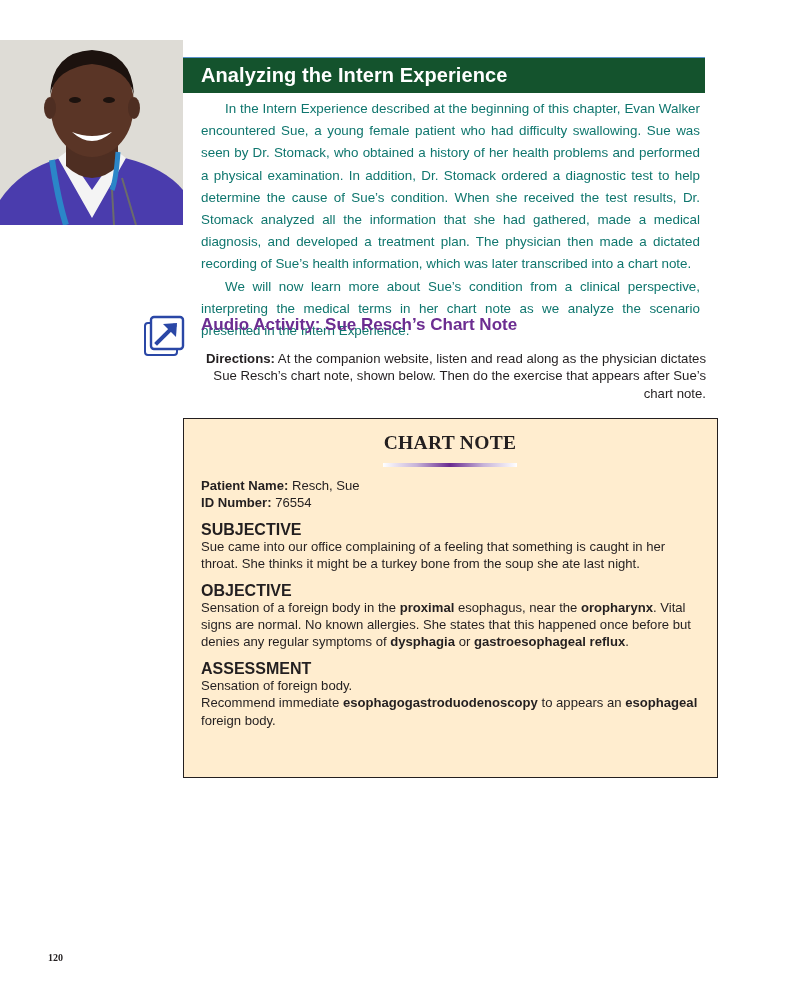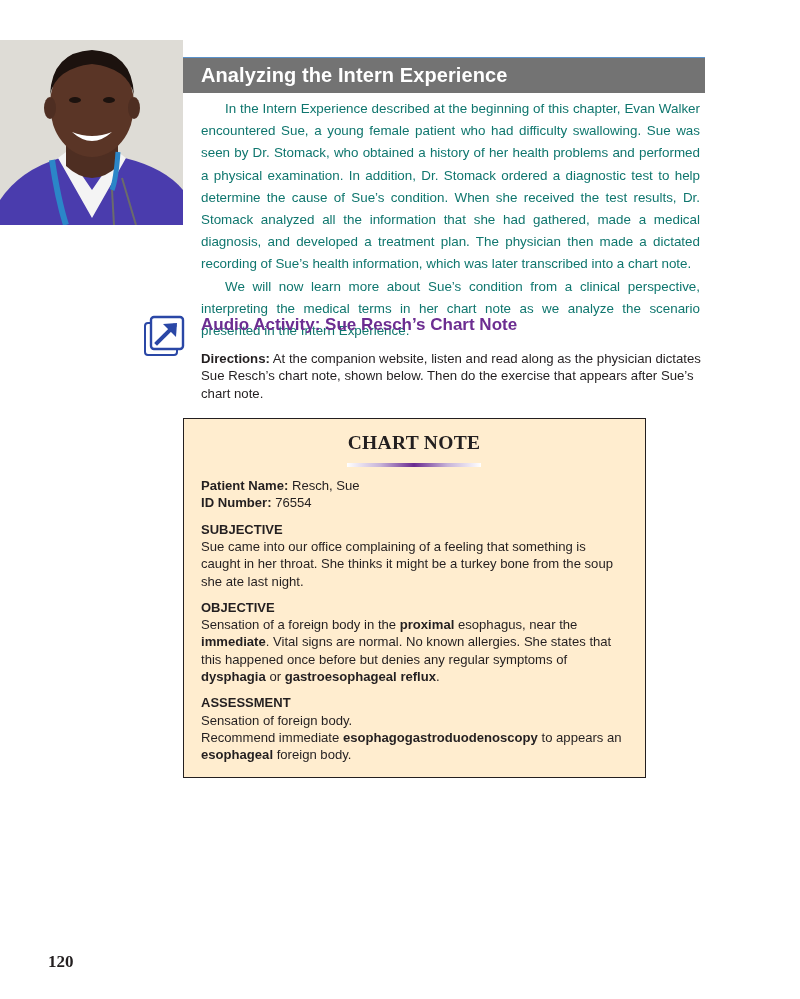--- a/index.html
+++ b/index.html
@@ -12,21 +12,21 @@
     
     .photo {
       position: absolute; left: 0; top: 40px; width: 183px; height: 185px;
       background: #dedcd6; overflow: hidden;
     }
     .photo svg { display: block; width: 100%; height: 100%; }
 
     
     .section-bar {
       position: absolute; left: 183px; top: 57px; width: 522px; height: 36px;
-      background: #737373; border-top: 1px solid #5b93cc;
+      background: #14532d; border-top: 1px solid #5b93cc;
       padding-left: 18px; display: flex; align-items: center;
     }
     .section-bar h1 {
       color: #ffffff; font-size: 20px; font-weight: bold; letter-spacing: 0.1px;
     }
 
     
     .intro {
       position: absolute; left: 201px; top: 98px; width: 499px;
       font-size: 13.4px; line-height: 22.2px; text-align: justify;
@@ -37,51 +37,51 @@
     
     .activity-icon {
       position: absolute; left: 143px; top: 315px; width: 42px; height: 42px;
     }
     .activity-title {
       position: absolute; left: 201px; top: 315px;
       font-size: 17px; font-weight: bold; color: #6c2d91;
     }
     .directions {
       position: absolute; left: 201px; top: 350px; width: 505px;
-      font-size: 13.2px; line-height: 17.4px; color: #231f20;
+      font-size: 13.2px; line-height: 17.4px; color: #231f20; text-align: right;
     }
     .directions b { font-weight: bold; }
 
     
     .chart-note {
-      position: absolute; left: 183px; top: 418px; width: 463px; height: 360px;
+      position: absolute; left: 183px; top: 418px; width: 535px; height: 360px;
       background: #ffedcf; border: 1.5px solid #231f20;
       padding: 12px 18px 0 17px;
     }
     .chart-note-title {
       text-align: center; font-family: "Liberation Serif", serif;
       font-weight: bold; font-size: 19.5px; letter-spacing: 0.3px;
       color: #231f20; margin-top: 1px;
     }
     .chart-note-rule {
       width: 134px; height: 4px; margin: 9px auto 11px auto;
       background: linear-gradient(to right, #ffffff 0%, #c7b3d8 25%, #6a2a90 50%, #c7b3d8 75%, #ffffff 100%);
     }
     .meta-line { font-size: 13.1px; line-height: 16.8px; }
     .meta-line b { font-weight: bold; }
     .section-head {
-      font-size: 13px; font-weight: bold; margin-top: 10px; line-height: 16.5px;
+      font-size: 16px; font-weight: bold; margin-top: 10px; line-height: 16.5px;
     }
     .section-text { font-size: 13.1px; line-height: 17.2px; }
     .section-text b { font-weight: bold; }
 
     
     .footer {
       position: absolute; left: 48px; top: 952px;
-      font-family: "Liberation Serif", serif; font-size: 17px; color: #231f20;
+      font-family: "Liberation Serif", serif; font-size: 10px; color: #231f20;
       display: flex; gap: 28px; align-items: baseline;
     }
     .footer .page-num { font-weight: bold; }
   </style>
 </head>
 <body>
 
 <div class="page">
 
   <div class="photo" title="Smiling young male intern in purple scrubs with a blue stethoscope around his neck">
@@ -139,21 +139,21 @@
     <div class="chart-note-title">CHART NOTE</div>
     <div class="chart-note-rule"></div>
 
     <div class="meta-line"><b>Patient Name:</b><span> Resch, Sue</span></div>
     <div class="meta-line"><b>ID Number:</b><span> 76554</span></div>
 
     <div class="section-head">SUBJECTIVE</div>
     <div class="section-text">Sue came into our office complaining of a feeling that something is caught in her throat. She thinks it might be a turkey bone from the soup she ate last night.</div>
 
     <div class="section-head">OBJECTIVE</div>
-    <div class="section-text"><span>Sensation of a foreign body in the </span><b>proximal</b><span> esophagus, near the </span><b>immediate</b><span>. Vital signs are normal. No known allergies. She states that this happened once before but denies any regular symptoms of </span><b>dysphagia</b><span> or </span><b>gastroesophageal reflux</b><span>.</span></div>
+    <div class="section-text"><span>Sensation of a foreign body in the </span><b>proximal</b><span> esophagus, near the </span><b>oropharynx</b><span>. Vital signs are normal. No known allergies. She states that this happened once before but denies any regular symptoms of </span><b>dysphagia</b><span> or </span><b>gastroesophageal reflux</b><span>.</span></div>
 
     <div class="section-head">ASSESSMENT</div>
     <div class="section-text">Sensation of foreign body.</div>
 
     <div class="section-text"><span>Recommend immediate </span><b>esophagogastroduodenoscopy</b><span> to appears an </span><b>esophageal</b><span> foreign body.</span></div>
   </div>
 
   <div class="footer">
     <span class="page-num">120</span>
   </div>

